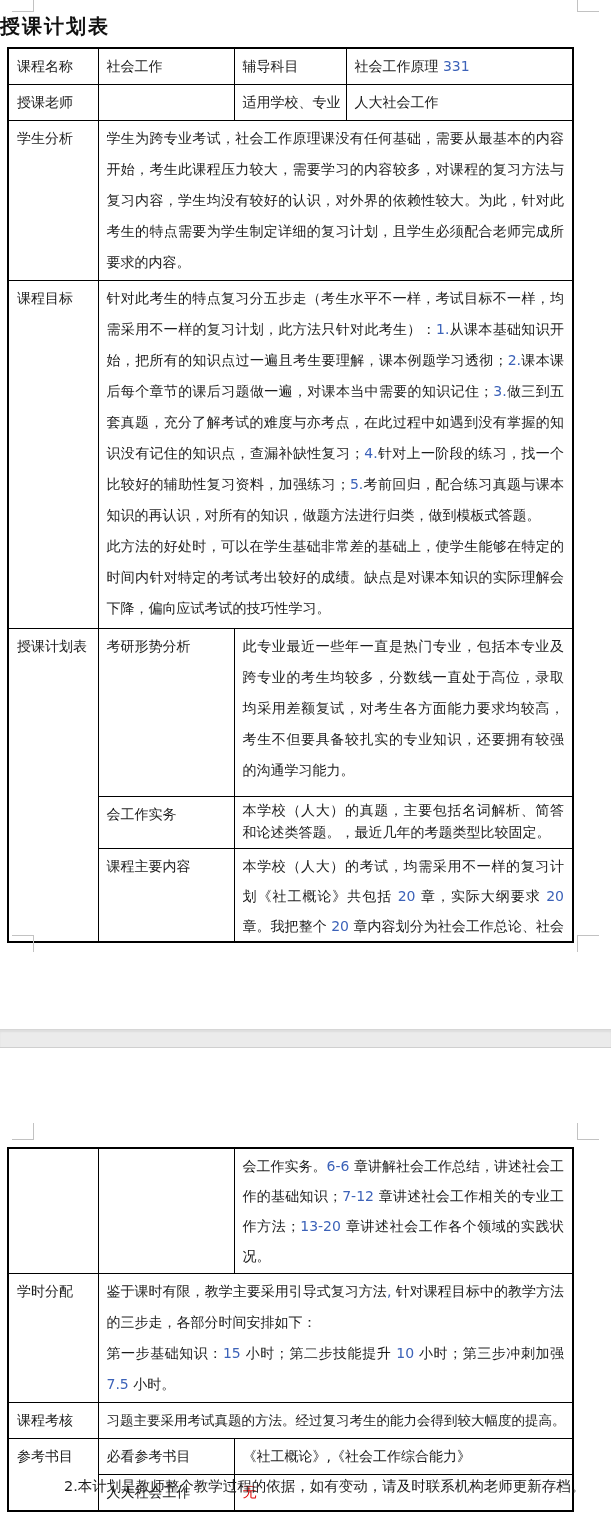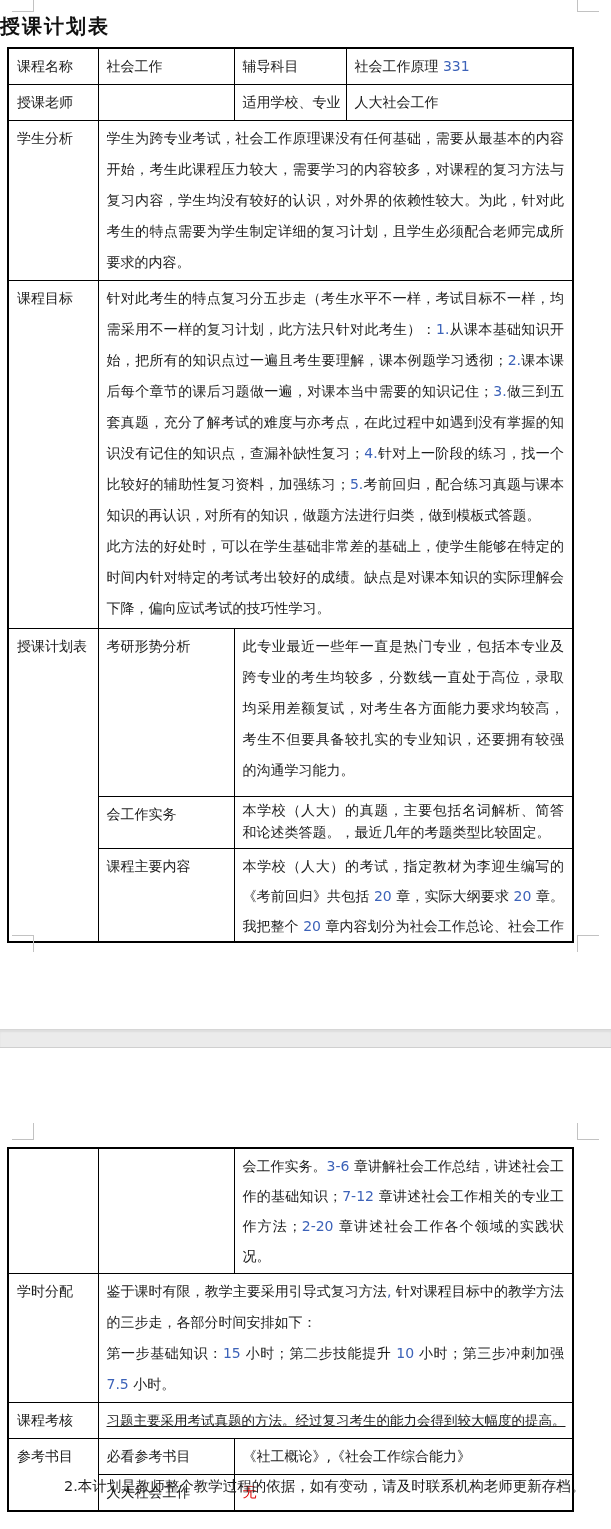--- a/index.html
+++ b/index.html
@@ -24,21 +24,21 @@
   table.t2{top:1147px;}
   td{
     border:1px solid var(--border);font-size:14px;line-height:31px;
     padding:2px 8px;vertical-align:top;color:var(--text);
     text-align:justify;text-justify:inter-ideograph;
   }
   td.hdr{vertical-align:middle;white-space:nowrap;text-align:left;padding-top:0;padding-bottom:0;}
   td.lbl{text-align:left;white-space:nowrap;}
   td.lh26{line-height:22px;}
   td.lh30{line-height:30px;}
-  td.oneLine{white-space:nowrap;font-size:13.5px;overflow:hidden;text-align:right;vertical-align:middle;text-decoration:underline;}
+  td.oneLine{white-space:nowrap;font-size:13.5px;overflow:hidden;text-align:right;vertical-align:middle;}
   .clip-box{height:88px;overflow:hidden;}
   p{margin:0;padding:0;}
   .c-blue{color:var(--blue);}
   .c-red{color:var(--red);}
   .notes{
     position:absolute;left:25px;top:1474px;width:566px;
     font-size:14.5px;line-height:25px;text-align:left;
   }
   .notes .line2{padding-left:39px;}
   
@@ -105,21 +105,21 @@
     <td class="lbl">考研形势分析</td>
     <td colspan="2">此专业最近一些年一直是热门专业，包括本专业及跨专业的考生均较多，分数线一直处于高位，录取均采用差额复试，对考生各方面能力要求均较高，考生不但要具备较扎实的专业知识，还要拥有较强的沟通学习能力。</td>
   </tr>
   <tr style="height:52px">
     <td class="lbl">会工作实务</td>
     <td colspan="2" class="lh26">本学校（人大）的真题，主要包括名词解析、简答和论述类答题。，最近几年的考题类型比较固定。</td>
   </tr>
   <tr style="height:93px">
     <td class="lbl">课程主要内容</td>
     <td colspan="2" class="lh30">
-      <div class="clip-box"><span>本学校（人大）的考试，指定教材为李迎生编写的《考前回归》共包括 </span><span class="c-blue">20</span><span> 章，实际大纲要求 </span><span class="c-blue">20</span><span> 章。我把整个 </span><span class="c-blue">20</span><span> 章内容划分为社会工作总论、社会工作方法和社</span></div>
+      <div class="clip-box"><span>本学校（人大）的考试，均需采用不一样的复习计划《社工概论》共包括 </span><span class="c-blue">20</span><span> 章，实际大纲要求 </span><span class="c-blue">20</span><span> 章。我把整个 </span><span class="c-blue">20</span><span> 章内容划分为社会工作总论、社会工作方法和社</span></div>
     </td>
   </tr>
 </tbody>
   </table>
 
 <div class="mark bl m-p1bl"></div>
 <div class="mark br m-p1br"></div>
 
 <div class="page-gap"></div>
 
@@ -129,21 +129,21 @@
 <table class="plan t2">
   <colgroup>
       <col style="width:90px">
       <col style="width:136px">
       <col style="width:339px">
     </colgroup>
   <tbody>
       <tr style="height:90px">
     <td class="lbl"></td>
     <td class="lbl"></td>
-    <td class="lh30"><span>会工作实务。</span><span class="c-blue">3-6</span><span> 章讲解社会工作总结，讲述社会工作的基础知识；</span><span class="c-blue">7-12</span><span> 章讲述社会工作相关的专业工作方法；</span><span class="c-blue">2-20</span><span> 章讲述社会工作各个领域的实践状况。</span></td>
+    <td class="lh30"><span>会工作实务。</span><span class="c-blue">6-6</span><span> 章讲解社会工作总结，讲述社会工作的基础知识；</span><span class="c-blue">7-12</span><span> 章讲述社会工作相关的专业工作方法；</span><span class="c-blue">13-20</span><span> 章讲述社会工作各个领域的实践状况。</span></td>
   </tr>
   <tr style="height:129px">
     <td class="lbl">学时分配</td>
     <td colspan="2">
       <p><span>鉴于课时有限，教学主要采用引导式复习方法</span><span class="c-blue">,</span><span> 针对课程目标中的教学方法的三步走，各部分时间安排如下：</span></p>
       <p><span>第一步基础知识：</span><span class="c-blue">15</span><span> 小时；第二步技能提升 </span><span class="c-blue">10</span><span> 小时；第三步冲刺加强 </span><span class="c-blue">7.5</span><span> 小时。</span></p>
     </td>
   </tr>
   <tr style="height:30px">
     <td class="lbl">课程考核</td>

